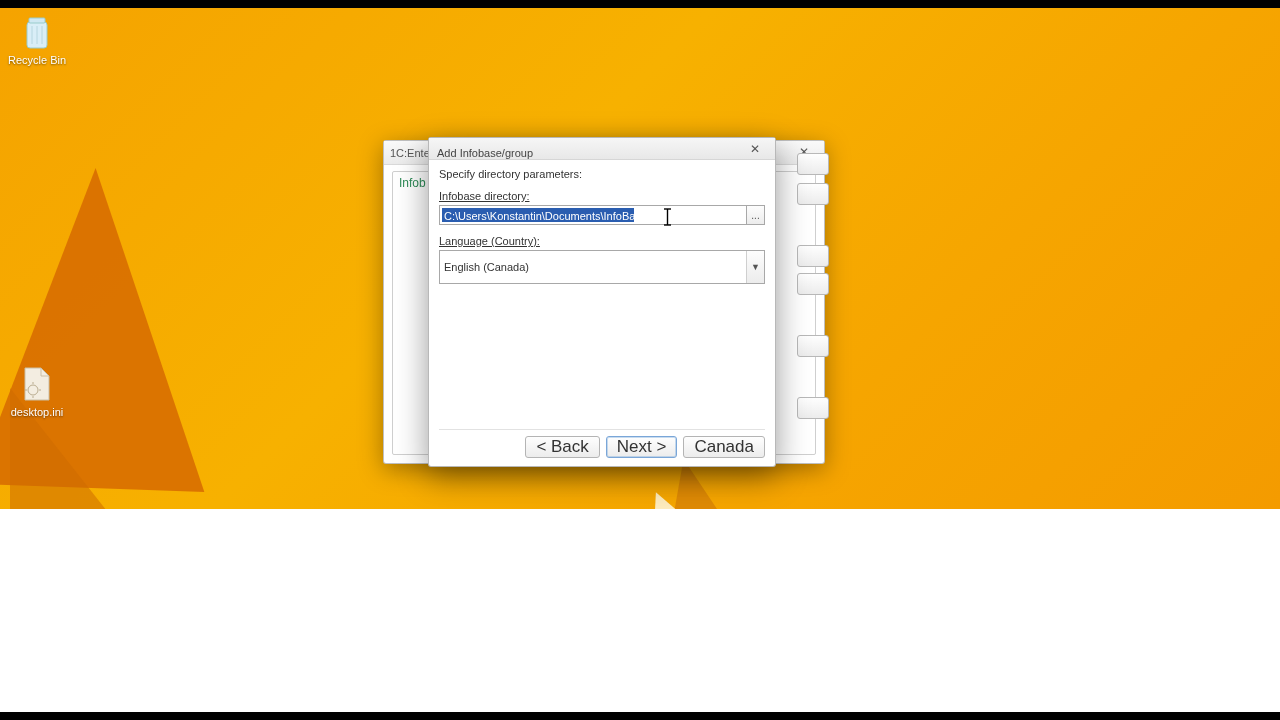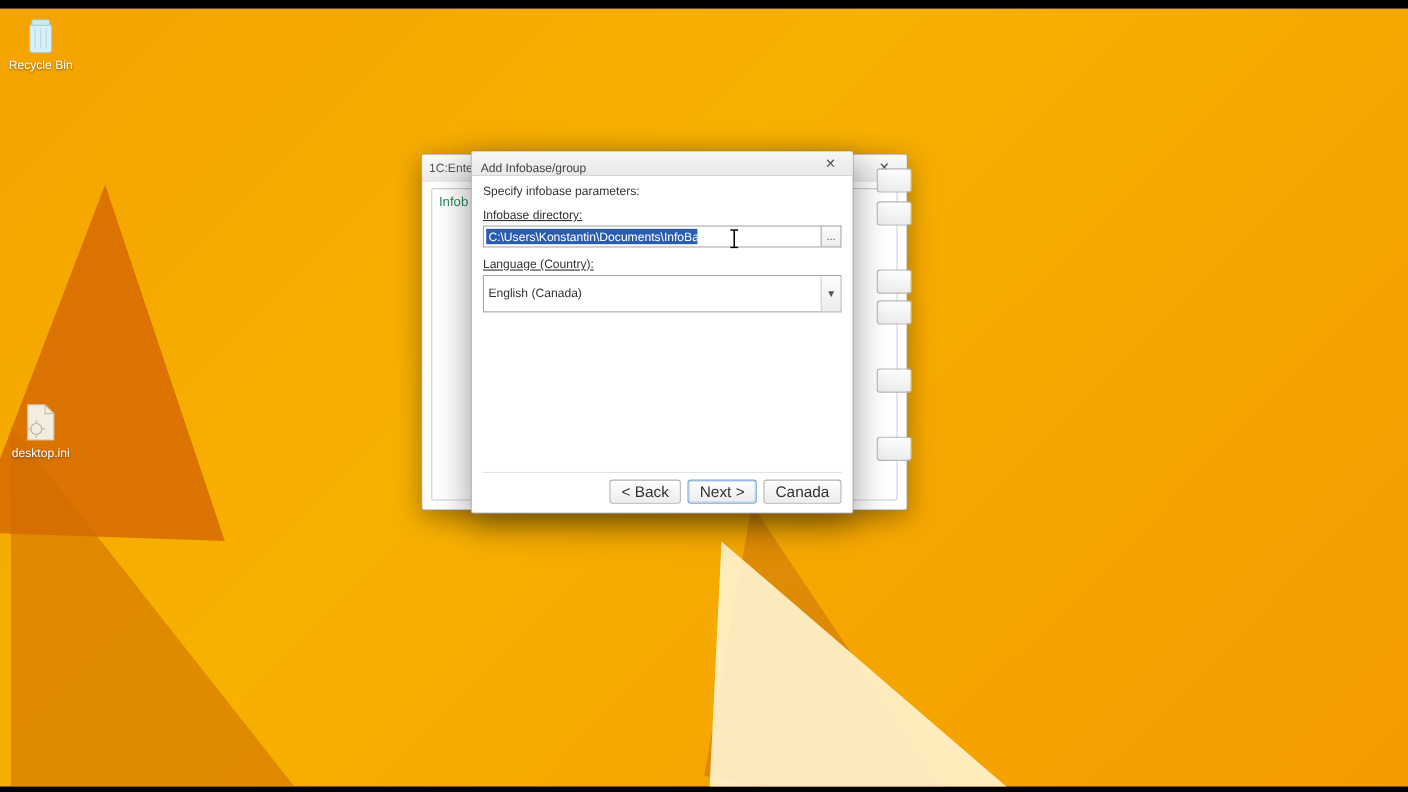--- a/index.html
+++ b/index.html
@@ -15,21 +15,21 @@
   .letterbox-top, .letterbox-bottom {
     position: absolute; left: 0; width: 100%; height: 8px;
     background: #000;
   }
   .letterbox-top { top: 0; }
   .letterbox-bottom { bottom: 0; }
 
   
   .desktop {
     position: absolute;
-    left: 0; top: 8px; width: 1280px; height: 707px;
+    left: 0; top: 8px; width: 1280px; height: 501px;
     background: linear-gradient(135deg, #f5a300 0%, #f7b100 40%, #f6a500 70%, #f49b00 100%);
     overflow: hidden;
   }
 
   
   .shape1 {
     position: absolute;
     left: -20px; top: 160px;
     width: 0; height: 0;
     border-left: 110px solid transparent;
@@ -220,21 +220,21 @@
   .btn-row {
     position:absolute; right:10px; bottom:8px;
     display:flex; gap:6px;
   }
   .btn {
     min-width: 62px; height:22px;
     padding: 0 10px;
     background: linear-gradient(#fefefe,#ececec);
     border: 1px solid #b4b4b4;
     border-radius: 3px;
-    font-size:14px; color:#333;
+    font-size:17px; color:#333;
     display:flex; align-items:center; justify-content:center;
     cursor:pointer;
   }
   .btn.primary { border-color:#7aa6d8; box-shadow: 0 0 0 1px rgba(120,170,220,0.4) inset; justify-content: center; }
 
   .text-caret {
     position:absolute;
     left: 661px; top: 200px;
     width: 13px; height: 18px;
     pointer-events: none;
@@ -294,21 +294,21 @@
     <div class="side-btn sb6"></div>
   </div>
 
   <div class="win-front">
     <div class="titlebar">
       <span>Add Infobase/group</span>
       <div class="closebtn">✕</div>
     </div>
 
     <div class="content">
-      <div class="instr">Specify infobase parameters:</div>
+      <div class="instr">Specify directory parameters:</div>
 
       <div class="fld-label">Infobase directory:</div>
       <div class="path-row">
         <div class="path-input-wrap">
           <span class="selection" style="width:192px;">C:\Users\Konstantin\Documents\InfoBase2</span>
         </div>
         <div class="browse-btn">
           <span>...</span>
         </div>
       </div>

